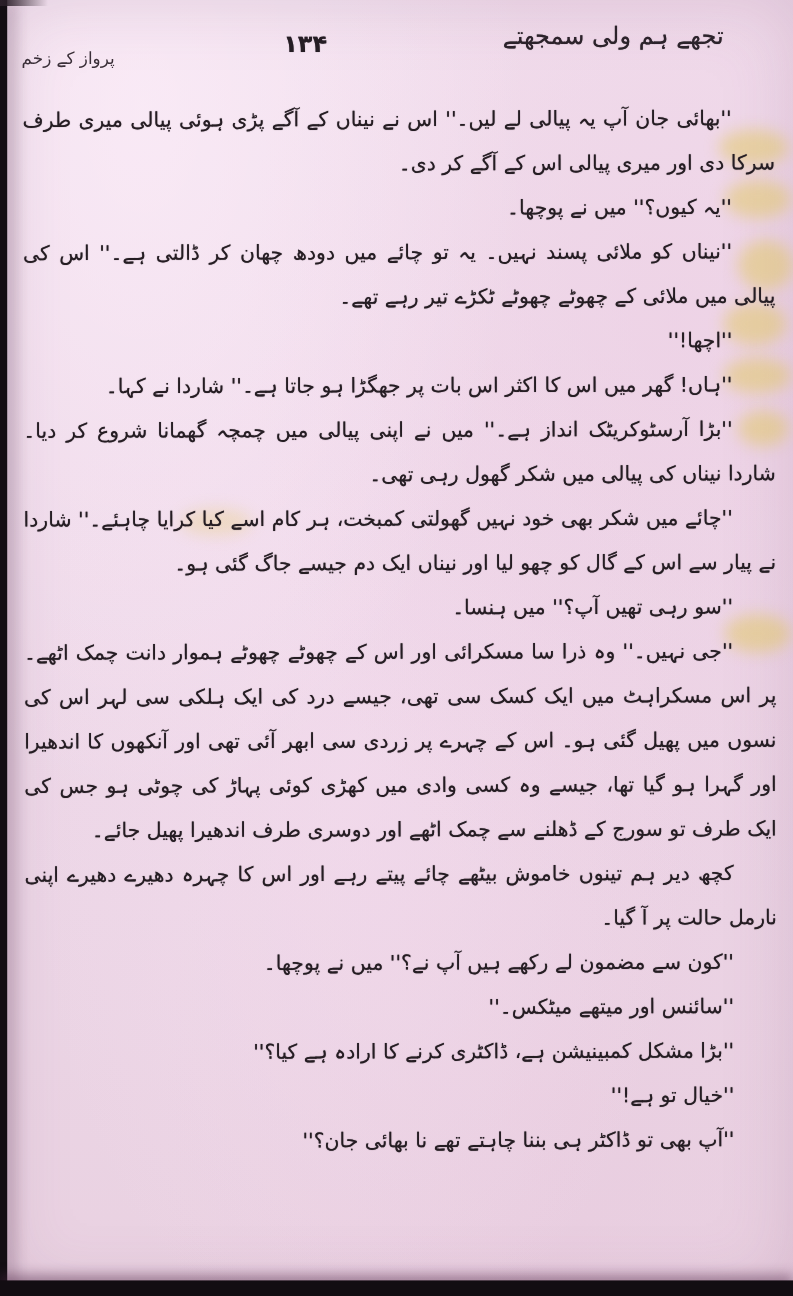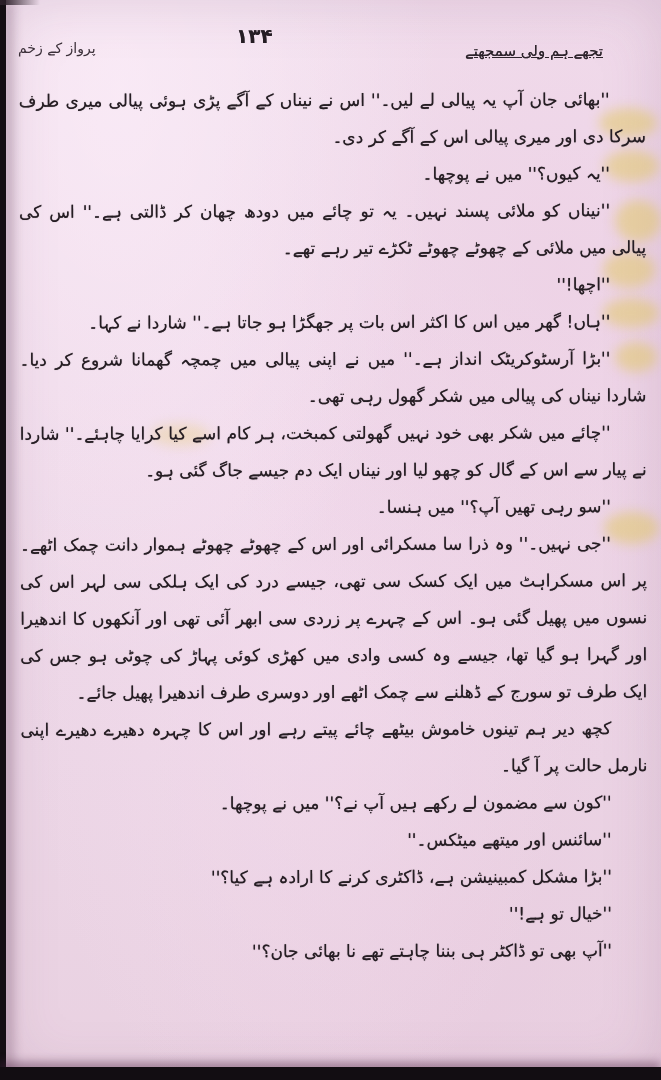--- a/index.html
+++ b/index.html
@@ -27,24 +27,23 @@
     position:absolute; left:0; bottom:0; width:100%; height:13px;
     background:#120d12;
     box-shadow: 0 -5px 10px rgba(80,40,70,0.45);
   }
   .corner-top {
     position:absolute; left:0; top:0; width:40px; height:5px;
     background:linear-gradient(90deg,#2a1f28,transparent);
   }
   
   .h-right {
-    position:absolute; top:42px; right:58px;
-    font-size:15px; color:#2c232b; direction:rtl; white-space:nowrap;
+    position:absolute; top:18px; right:58px;
+    font-size:20px; color:#2c232b; direction:rtl; white-space:nowrap;
     text-shadow:0 0 0.6px rgba(44,35,43,0.8);
-    text-decoration:underline;
   }
   .h-center {
     position:absolute; top:24px; left:196px;
     font-size:20px; font-weight:bold; color:#251d24;
     text-shadow:0 0 0.6px rgba(37,29,36,0.8);
     margin-left:40px;
   }
   .h-left {
     position:absolute; top:40px; left:18px;
     font-size:14px; color:#3a2f38; direction:rtl; white-space:nowrap;

